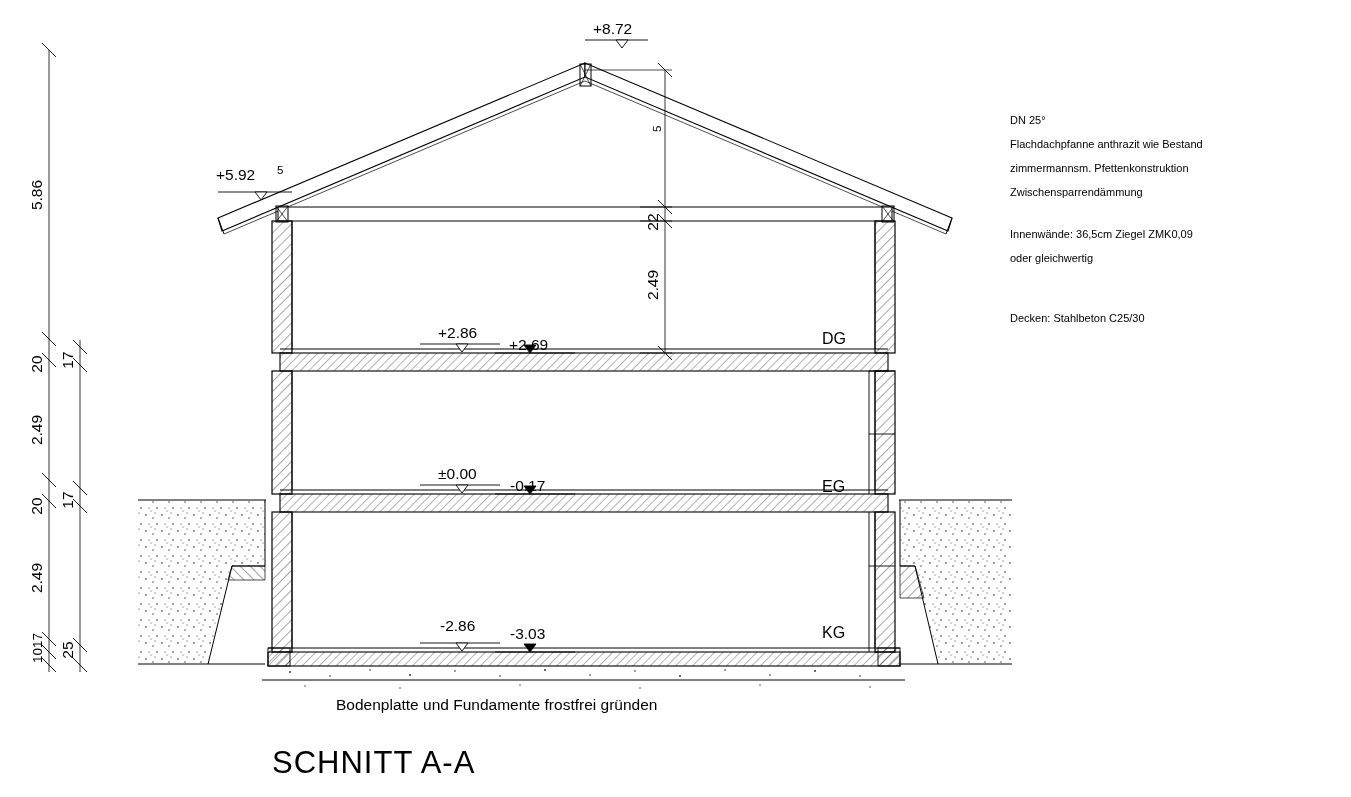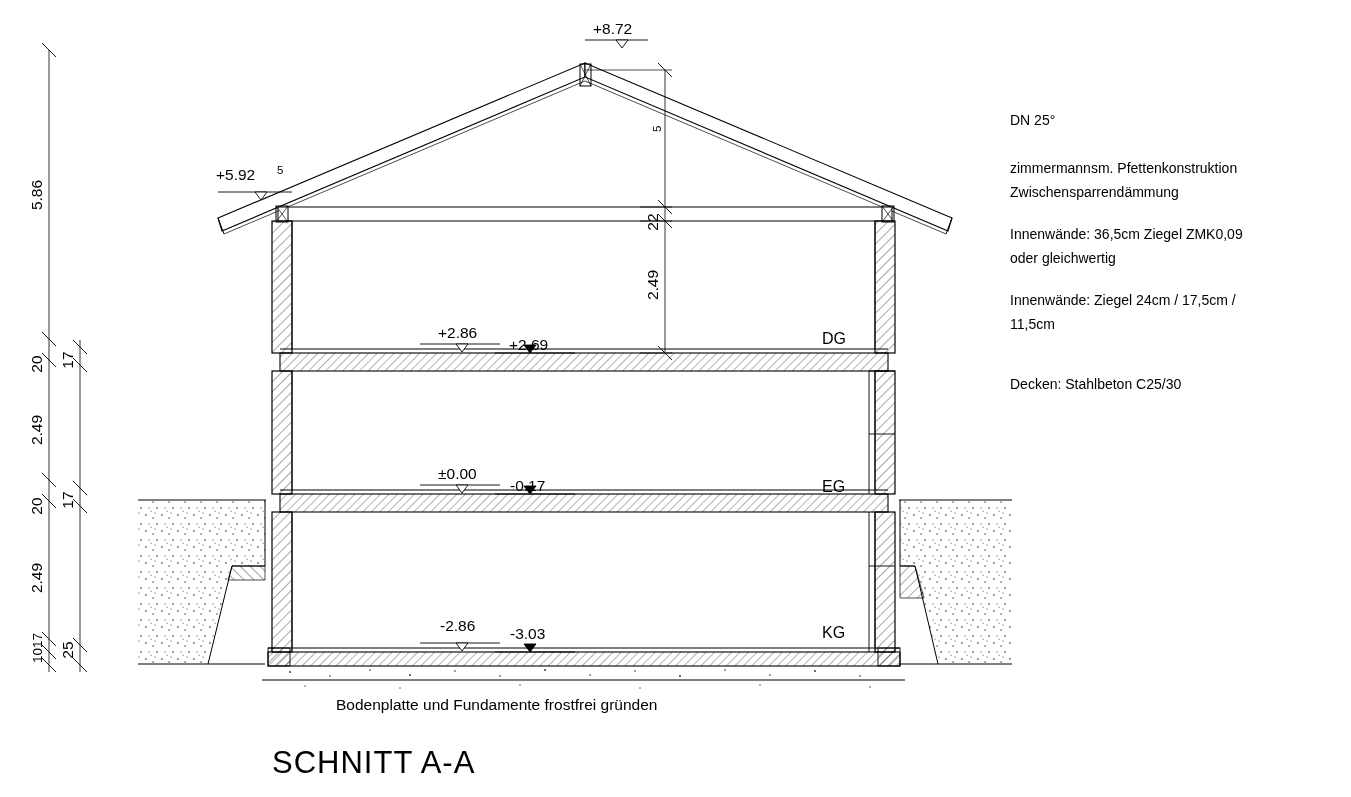--- a/index.html
+++ b/index.html
@@ -31,21 +31,21 @@
   }
   .t11 { font-size: 11.5px; }
   .t13 { font-size: 13.5px; }
   .t15 { font-size: 15.5px; }
   .t16 { font-size: 16px; }
   .notes-block {
     position: absolute;
     left: 1010px;
     top: 108px;
     width: 335px;
-    font-size: 14px;
+    font-size: 11px;
     line-height: 24px;
     color: #000;
   }
   .notes-block p { margin: 0 0 18px 0; }
   .notes-block p:last-child { margin-bottom: 0; margin-top: 36px; }
   .note-indent { display: block; }
   .title-label {
     position: absolute;
     left: 272px;
     top: 745px;
@@ -288,32 +288,28 @@
       <text class="txt t16" x="822" y="492">EG</text>
       <text class="txt t16" x="822" y="638">KG</text>
     </g>
 
     <text class="txt t15" x="336" y="710">Bodenplatte und Fundamente frostfrei gründen</text>
   </svg>
 
   <div class="notes-block">
     <p>
       <span>DN 25°</span><br>
-      <br>
+      <span>Flachdachpfanne anthrazit wie Bestand</span><br>
       <span>zimmermannsm. Pfettenkonstruktion</span><br>
       <span>Zwischensparrendämmung</span>
     </p>
     <p>
       <span>Innenwände: 36,5cm Ziegel ZMK0,09</span><br>
       <span class="note-indent">oder gleichwertig</span>
     </p>
     <p>
-      <span>Innenwände: Ziegel 24cm / 17,5cm /</span><br>
-      <span class="note-indent">11,5cm</span>
-    </p>
-    <p>
       <span>Decken: Stahlbeton C25/30</span>
     </p>
   </div>
 
   <div class="title-label">SCHNITT A-A</div>
 
 </div>
 
 </body></html>

